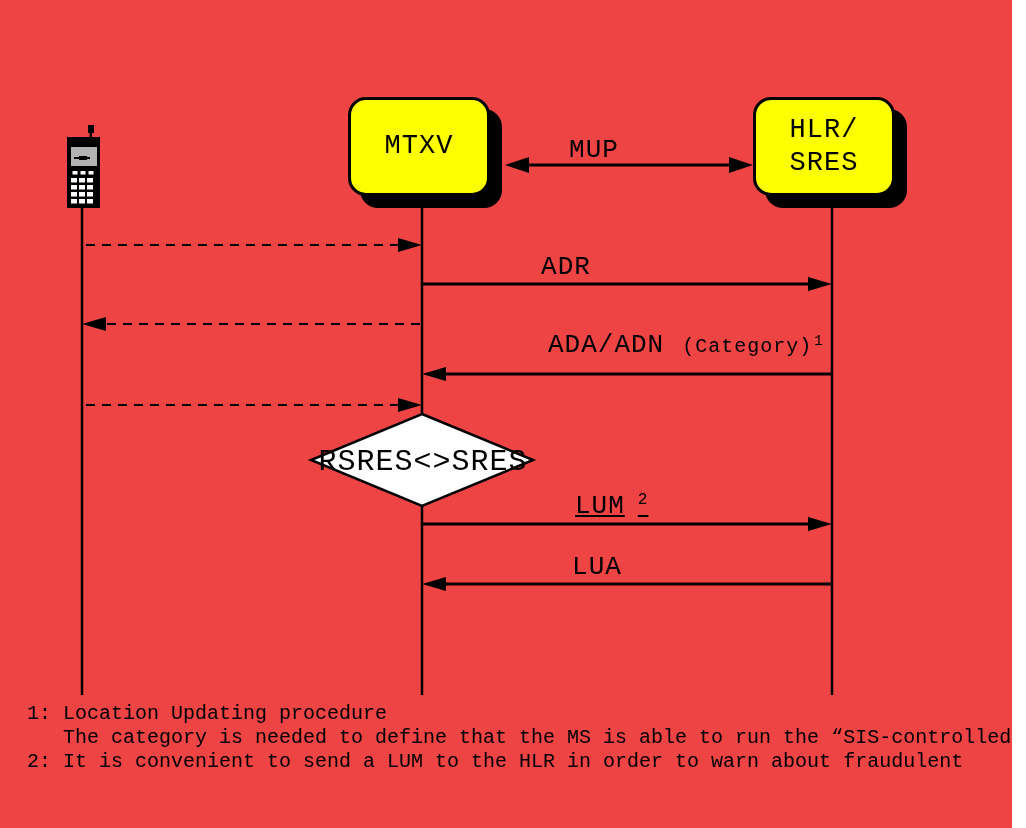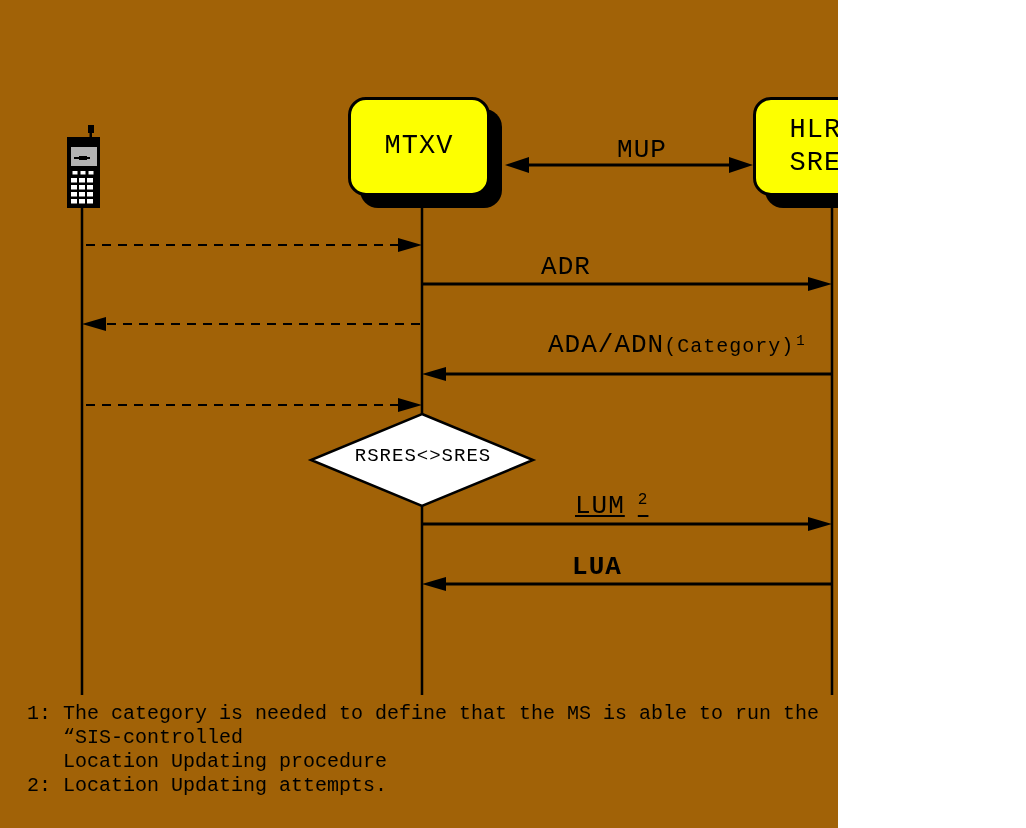--- a/index.html
+++ b/index.html
@@ -1,40 +1,40 @@
 <!DOCTYPE html>
 <html><head>
 <meta charset="utf-8">
 <style>
   html,body { margin:0; padding:0; background:#fff; }
   .canvas {
-    position:relative; width:838px; height:828px; background:#a16207;
+    position:relative; width:1012px; height:828px; background:#ef4444;
     font-family:"Liberation Mono","DejaVu Sans Mono",monospace; color:#000;
     overflow:hidden;
   }
   .layer { position:absolute; left:0; top:0; }
   .node {
     position:absolute; background:#fdff00; border:3px solid #000;
     border-radius:18px; box-shadow:12px 12px 0 0 #000;
     display:flex; align-items:center; justify-content:center;
     text-align:center; font-size:27px; line-height:33px; letter-spacing:1px;
   }
   #node-mtxv { left:348px; top:97px; width:136px; height:93px; }
   #node-hlr  { left:753px; top:97px; width:136px; height:93px;justify-content:center; }
   .msg-label { position:absolute; font-size:26px; line-height:1; white-space:nowrap; letter-spacing:1px; }
   .ctr { transform:translateX(-50%); }
-  .note-txt { font-size:20px; }
+  .note-txt { font-size:20px; margin-left:18px; }
   .sup-sm { font-size:14px; position:relative; top:-7px; margin-left:2px; }
   .sup-md { font-size:16px; position:relative; top:-9px; margin-left:13px; }
-  #lbl-mup { left:594px; top:137px;margin-left:48px; }
+  #lbl-mup { left:594px; top:137px; }
   #lbl-adr { left:566px; top:254px; }
   #lbl-ada { left:548px; top:332px; }
   #lbl-lum { left:575px; top:493px;text-decoration:underline; }
-  #lbl-lua { left:597px; top:554px;font-weight:bold; }
-  #lbl-decision { left:423px; top:447px; font-size:19px; }
+  #lbl-lua { left:597px; top:554px; }
+  #lbl-decision { left:423px; top:447px; font-size:30px; }
   .footnotes { position:absolute; left:27px; top:702px; font-size:20px; line-height:24px; }
   .fn-row { display:flex; }
   .fn-num { width:36px; flex:0 0 36px; }
 </style>
 </head>
 <body>
 
 <div class="canvas">
 
   <svg class="layer" width="1026" height="828" viewBox="0 0 1026 828">
@@ -133,25 +133,25 @@
   </div>
 
   <div class="msg-label ctr" id="lbl-lua">LUA</div>
 
   <div class="msg-label ctr" id="lbl-decision">RSRES&lt;&gt;SRES</div>
 
   <div class="footnotes">
     <div class="fn-row">
       <div class="fn-num">1:</div>
       <div>
+        <div>Location Updating procedure</div>
         <div>The category is needed to define that the MS is able to run the “SIS-controlled</div>
-        <div>Location Updating procedure</div>
       </div>
     </div>
     <div class="fn-row">
       <div class="fn-num">2:</div>
       <div>
-        <div>Location Updating attempts.</div>
+        <div>It is convenient to send a LUM to the HLR in order to warn about fraudulent</div>
       </div>
     </div>
   </div>
 
 </div>
 
 </body></html>

